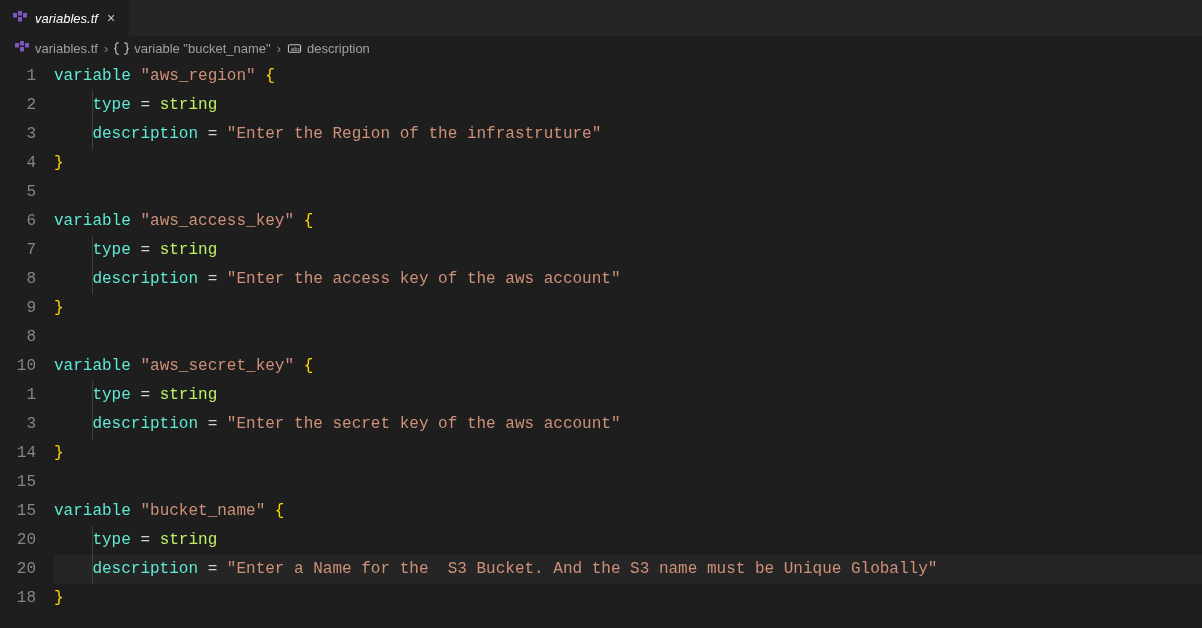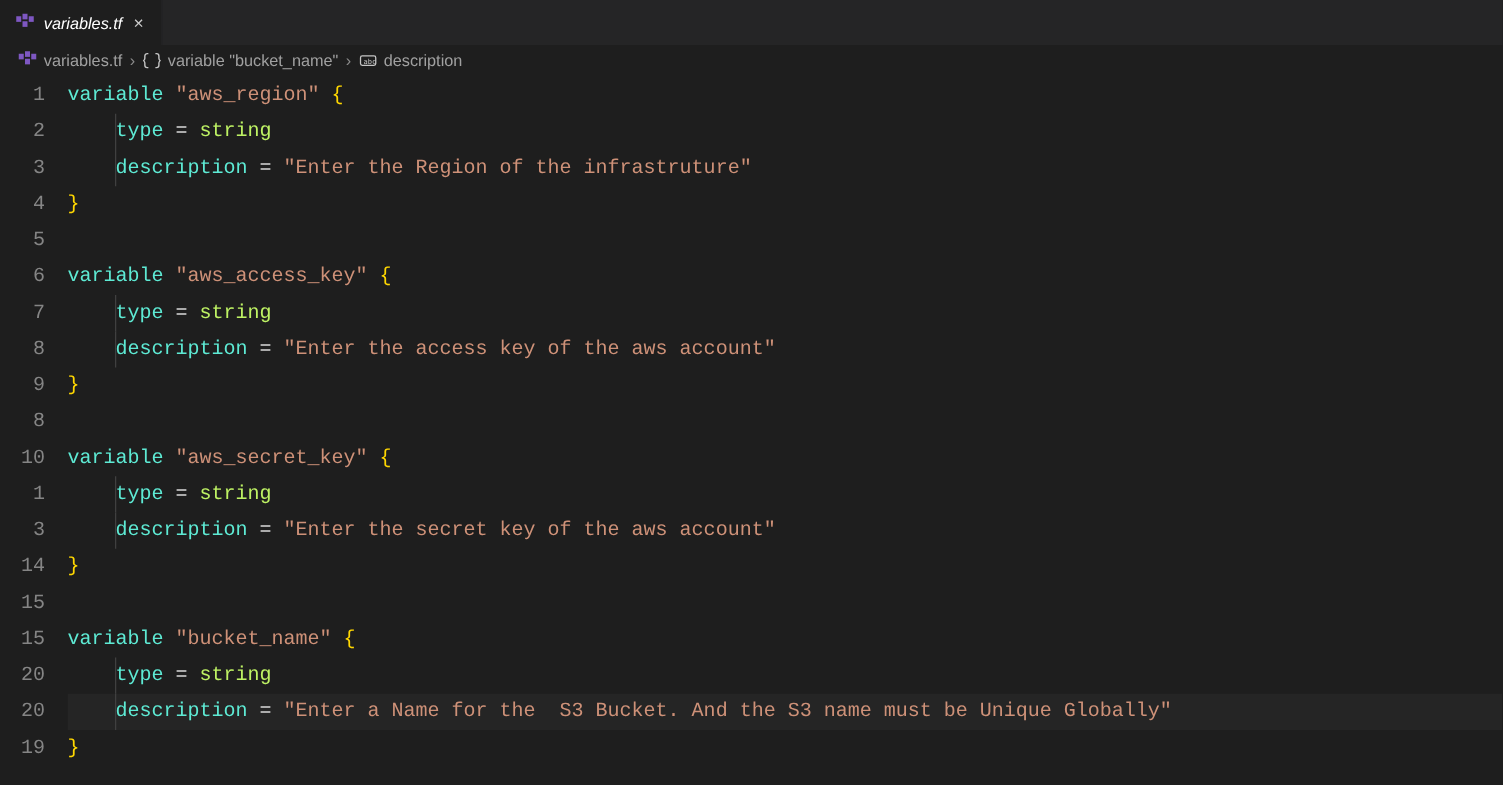--- a/index.html
+++ b/index.html
@@ -228,21 +228,21 @@
         <div class="ln">9</div>
         <div class="ln">8</div>
         <div class="ln">10</div>
         <div class="ln">1</div>
         <div class="ln">3</div>
         <div class="ln">14</div>
         <div class="ln">15</div>
         <div class="ln">15</div>
         <div class="ln">20</div>
         <div class="ln">20</div>
-        <div class="ln">19</div>
+        <div class="ln">18</div>
       </div>
     <div class="code-lines" id="code-lines">
         <div class="line"><span class="tok-kw">variable</span><span class="tok-plain"> </span><span class="tok-str">"aws_region"</span><span class="tok-plain"> </span><span class="tok-punc">{</span></div>
         <div class="line"><span class="indent-guide" style="left: 38px;"></span><span class="tok-plain">    </span><span class="tok-attr">type</span><span class="tok-op"> = </span><span class="tok-type">string</span></div>
         <div class="line"><span class="indent-guide" style="left: 38px;"></span><span class="tok-plain">    </span><span class="tok-attr">description</span><span class="tok-op"> = </span><span class="tok-str">"Enter the Region of the infrastruture"</span></div>
         <div class="line"><span class="tok-punc">}</span></div>
         <div class="line"><span class="tok-plain"></span></div>
         <div class="line"><span class="tok-kw">variable</span><span class="tok-plain"> </span><span class="tok-str">"aws_access_key"</span><span class="tok-plain"> </span><span class="tok-punc">{</span></div>
         <div class="line"><span class="indent-guide" style="left: 38px;"></span><span class="tok-plain">    </span><span class="tok-attr">type</span><span class="tok-op"> = </span><span class="tok-type">string</span></div>
         <div class="line"><span class="indent-guide" style="left: 38px;"></span><span class="tok-plain">    </span><span class="tok-attr">description</span><span class="tok-op"> = </span><span class="tok-str">"Enter the access key of the aws account"</span></div>

